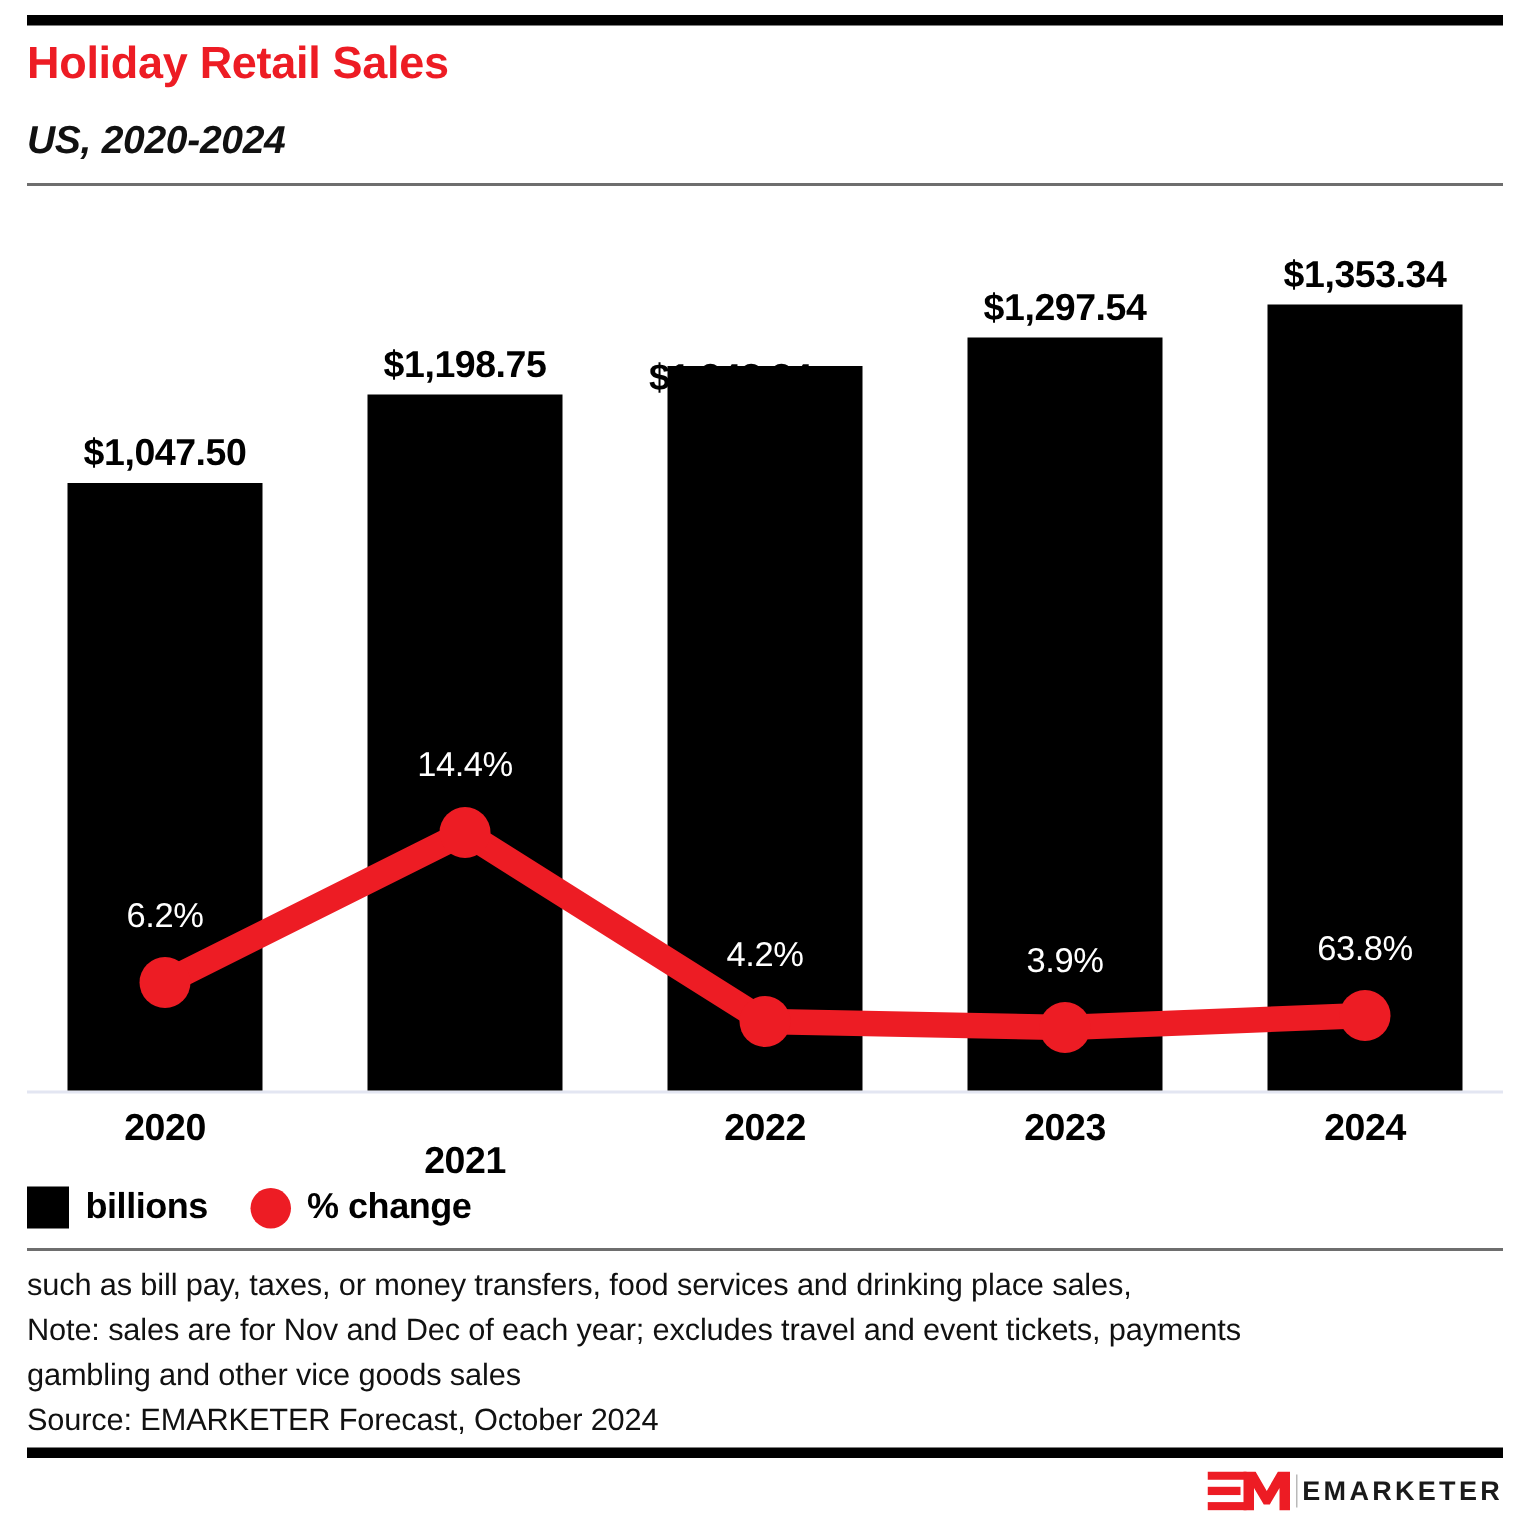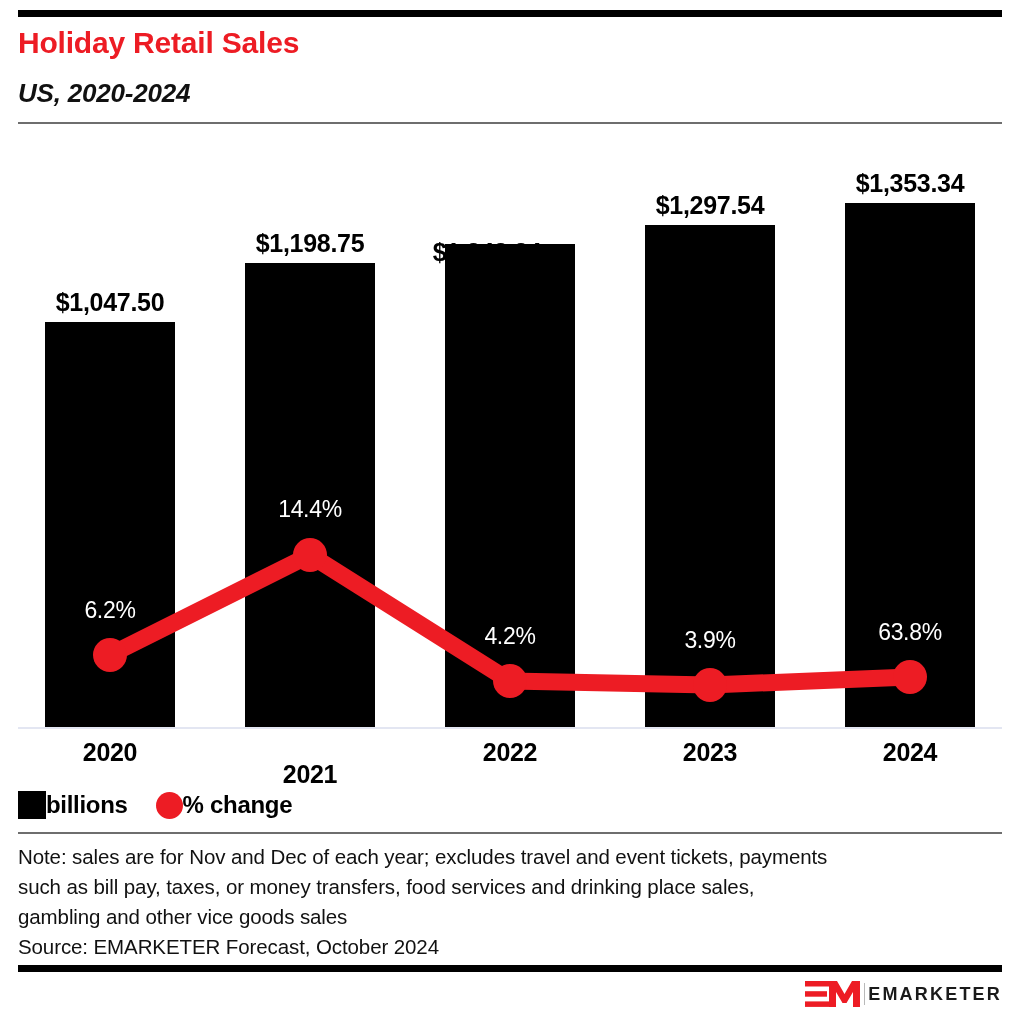--- a/index.html
+++ b/index.html
@@ -130,20 +130,21 @@
     left: 18px;
     top: 789px;
     display: flex;
     align-items: center;
     gap: 28px;
     height: 32px;
   }
   .legend-item {
     display: flex;
     align-items: center;
+    gap: 11px;
   }
   .swatch-square {
     width: 28px;
     height: 28px;
     background: #000000;
   }
   .swatch-circle {
     width: 27px;
     height: 27px;
     border-radius: 50%;
@@ -278,22 +279,22 @@
       <span class="legend-text">billions</span>
     </div>
     <div class="legend-item">
       <span class="swatch-circle"></span>
       <span class="legend-text">% change</span>
     </div>
   </div>
 
   <div class="rule-note"></div>
   <div class="note">
+    <div class="note-line">such as bill pay, taxes, or money transfers, food services and drinking place sales,</div>
     <div class="note-line">Note: sales are for Nov and Dec of each year; excludes travel and event tickets, payments</div>
-    <div class="note-line">such as bill pay, taxes, or money transfers, food services and drinking place sales,</div>
     <div class="note-line">gambling and other vice goods sales</div>
   </div>
   <div class="source">Source: EMARKETER Forecast, October 2024</div>
 
   <div class="rule-bottom"></div>
   <div class="footer-brand">
     <svg class="em-mark" width="56" height="26" viewBox="0 0 56 26">
       <rect x="0" y="0" width="26" height="5.5" fill="#ED1C24"></rect>
       <rect x="0" y="10.2" width="22" height="5.5" fill="#ED1C24"></rect>
       <rect x="0" y="20.4" width="26" height="5.5" fill="#ED1C24"></rect>

